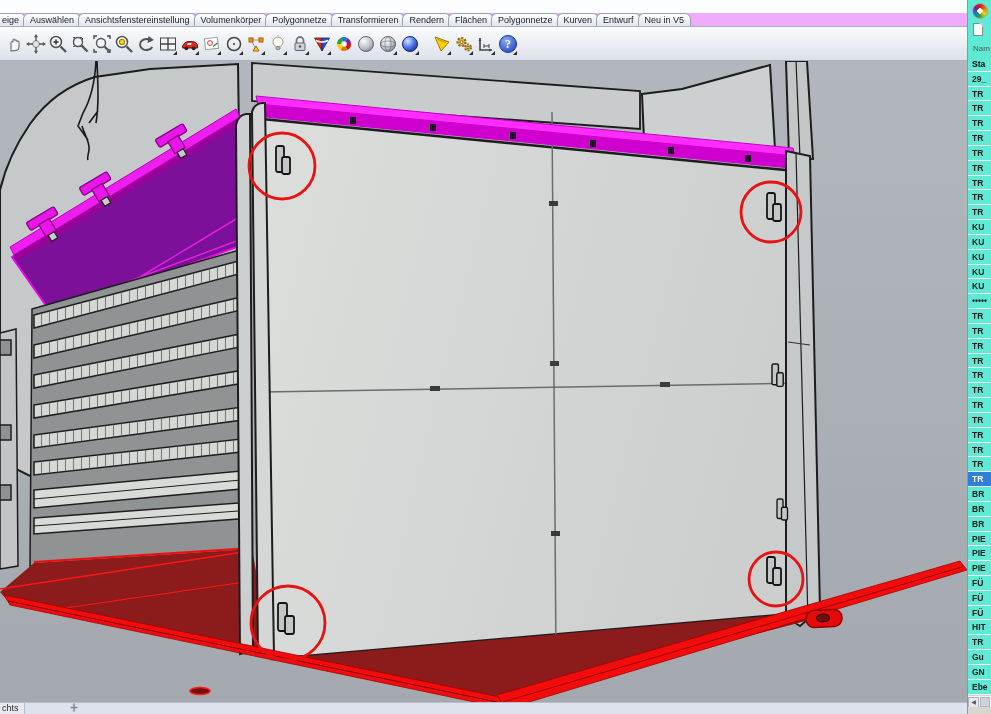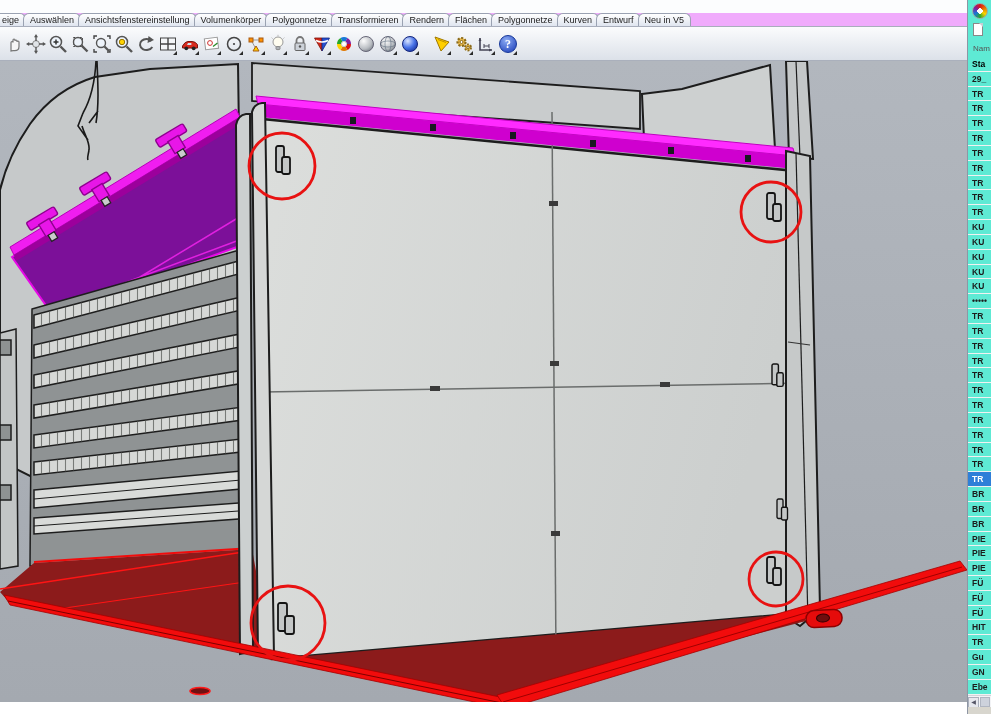--- a/index.html
+++ b/index.html
@@ -417,20 +417,30 @@
     </g>
 
     <g>
       <circle class="anno" cx="282" cy="105" r="33"></circle>
       <circle class="anno" cx="771" cy="151" r="30"></circle>
       <circle class="anno" cx="288" cy="562" r="37"></circle>
       <circle class="anno" cx="776" cy="518" r="27"></circle>
     </g>
   </svg>
 
+  <div id="bottombar">
+    <span class="vtab">chts</span>
+    <span class="bicon">
+      <svg width="10" height="9">
+          <path d="M5 1v7M1.5 4.5h7" stroke="#667" stroke-width="1.4"></path>
+          <circle cx="5" cy="1.5" r="1.2" fill="#889"></circle>
+          <circle cx="5" cy="7.5" r="1.2" fill="#889"></circle>
+        </svg>
+    </span>
+  </div>
 </div>
 
 <div id="rightpanel">
   <div id="wheelicon"></div>
   <div id="docicon"></div>
   <div id="rhdr">Nam</div>
   <div id="lrows">
 
   <div class="lrow bold">Sta</div>
       <div class="lrow">29_</div>

